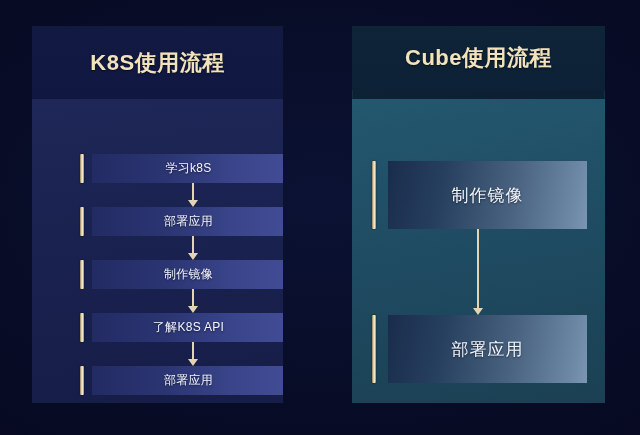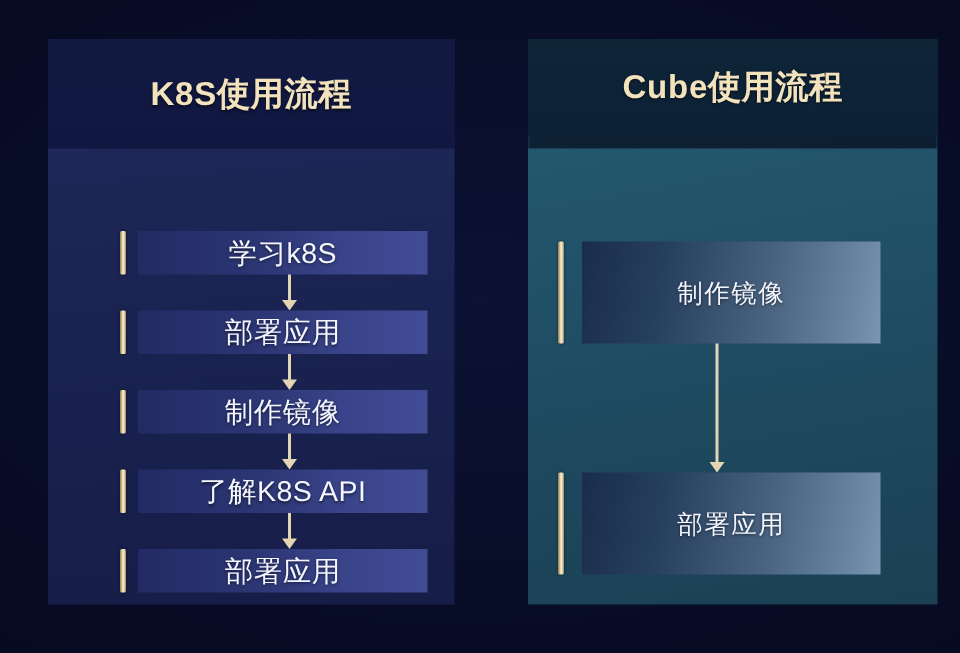--- a/index.html
+++ b/index.html
@@ -20,21 +20,20 @@
     width: 640px;
     height: 435px;
     background:
       radial-gradient(ellipse 700px 420px at 50% 46%, #0b1233 0%, #070b24 58%, #05081c 100%);
   }
 
   
   .panel {
     position: absolute;
     overflow: hidden;
-    padding-left: 20px;
   }
   .panel-header {
     position: absolute;
     left: 0;
     top: 0;
     width: 100%;
     display: flex;
     align-items: center;
     justify-content: center;
   }
@@ -112,21 +111,21 @@
     color: #f4f6ff;
     text-shadow: 0 1px 2px rgba(0,0,0,0.55);
     white-space: nowrap;
   }
 
   
   #flow-k8s .flow-row { left: 48px; width: 205px; height: 29px; }
   #flow-k8s .tick { margin-right: 8px; }
   #flow-k8s .box {
     background: linear-gradient(90deg, #222b63 0%, #2b3572 38%, #39448a 72%, #414c95 100%);
-    font-size: 19px;
+    font-size: 12px;
     letter-spacing: 0.3px;
   }
   #flow-k8s .row-0 { top: 128px; }
   #flow-k8s .row-1 { top: 181px; }
   #flow-k8s .row-2 { top: 234px; }
   #flow-k8s .row-3 { top: 287px; }
   #flow-k8s .row-4 { top: 340px; }
 
   
   #flow-cube .flow-row { left: 20px; width: 215px; height: 68px; }

